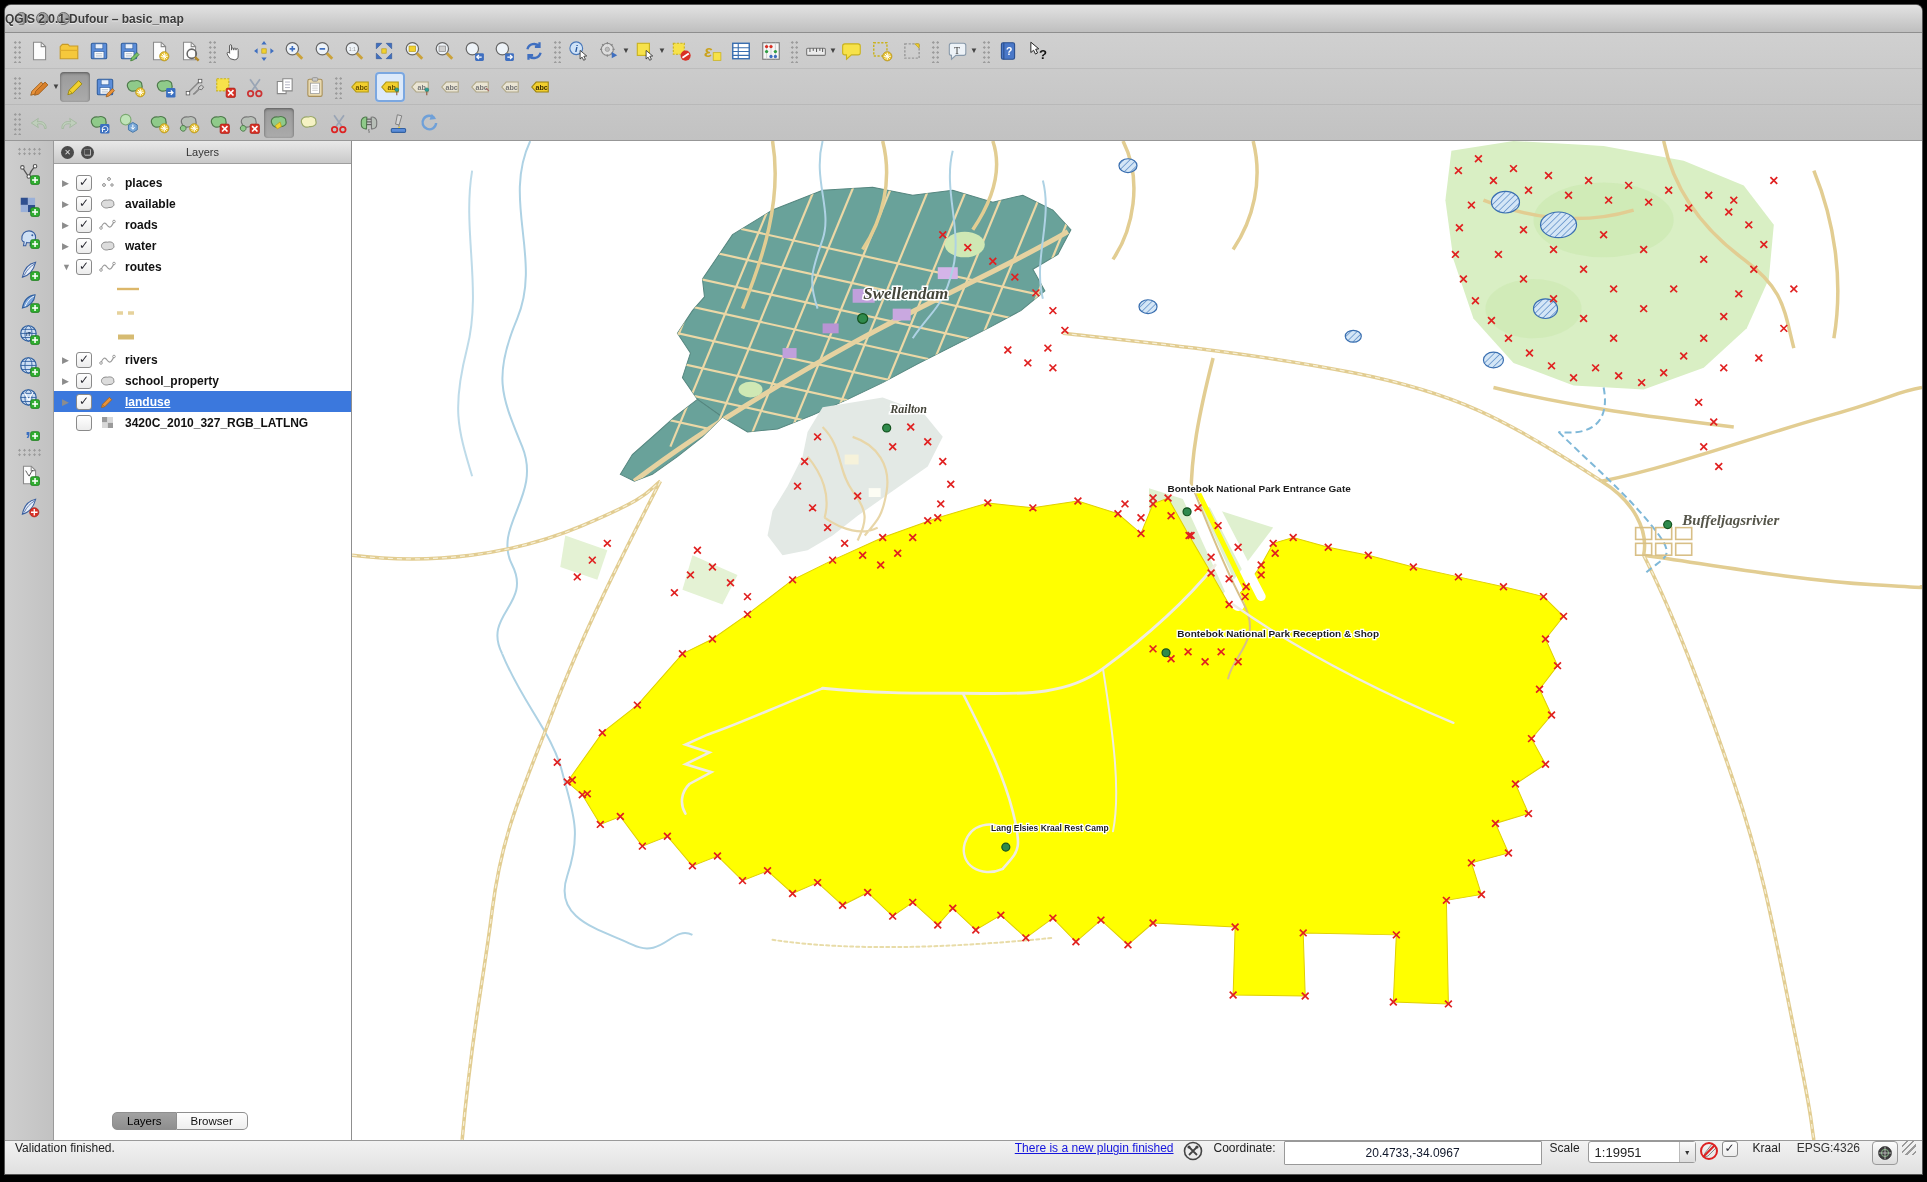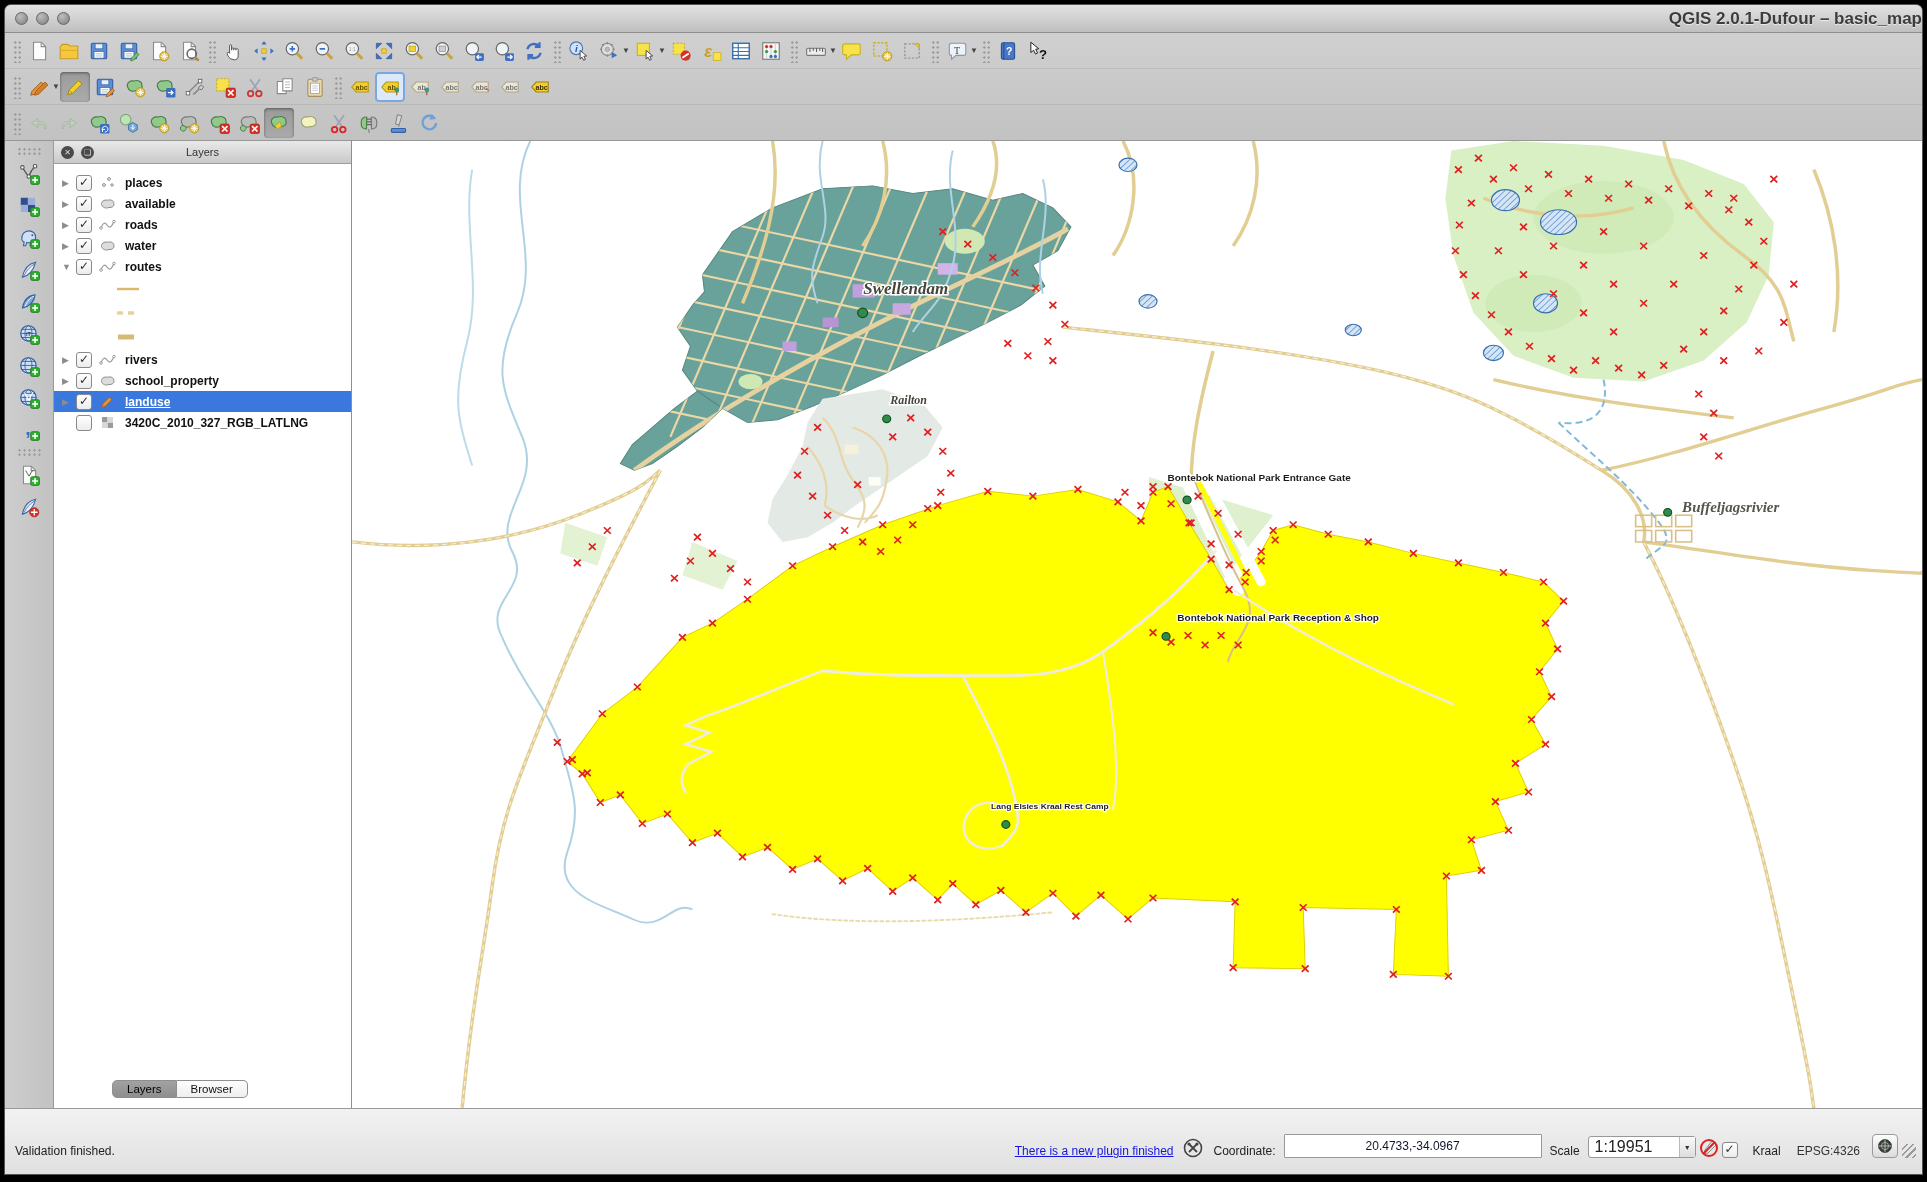--- a/index.html
+++ b/index.html
@@ -5,21 +5,21 @@
   html,body{margin:0;padding:0;background:#000;width:1927px;height:1182px;overflow:hidden;
     font-family:"Liberation Sans","DejaVu Sans",sans-serif;-webkit-font-smoothing:antialiased;}
   .window{position:absolute;left:5px;top:5px;width:1917px;height:1169px;background:#c9c9c9;
     border-radius:6px 6px 0 0;overflow:hidden;display:flex;flex-direction:column;box-shadow:0 0 0 1px #555;}
   
   .titlebar{height:27px;background:linear-gradient(#e2e2e2,#bfbfbf);border-bottom:1px solid #8e8e8e;
     display:flex;align-items:center;position:relative;flex:0 0 auto;}
   .tb-btn{width:13px;height:13px;border-radius:50%;margin-left:8px;
     background:radial-gradient(circle at 35% 30%,#bdbdbd,#7f7f7f);border:1px solid #666;box-sizing:border-box;}
   .tb-btn:first-child{margin-left:10px;}
-  .title-text{position:absolute;left:0;right:0;text-align:right;font-size:17px;font-weight:bold;color:#3c3c3c;
+  .title-text{position:absolute;left:0;right:0;text-align:left;font-size:12px;font-weight:bold;color:#3c3c3c;
     text-shadow:0 1px 0 rgba(255,255,255,.6);}
   
   .toolbars{background:linear-gradient(#d0d0d0,#c2c2c2);flex:0 0 auto;border-bottom:1px solid #979797;}
   .trow{display:flex;align-items:center;height:35px;padding-left:4px;}
   .trow+.trow{border-top:1px solid rgba(0,0,0,.07);}
   .tbtn{width:30px;height:30px;border-radius:4px;display:flex;align-items:center;justify-content:center;
     position:relative;flex:0 0 auto;}
   .tbtn.active{background:linear-gradient(#9a9a9a,#ababab);box-shadow:inset 0 1px 3px rgba(0,0,0,.45);}
   .tbtn.disabled{opacity:.45;}
   .tbtn.framed{box-shadow:0 0 0 2px #7ba7e0 inset;background:#dce9fa;border-radius:4px;}
@@ -62,29 +62,29 @@
   .map{flex:1 1 auto;background:#fff;position:relative;min-width:0;}
   .map svg{position:absolute;inset:0;width:100%;height:100%;}
   text.lbl{paint-order:stroke;stroke:#fff;stroke-width:3px;fill:#45453a;}
   text.town{font:italic bold 17px "Liberation Serif","DejaVu Serif",serif;}
   text.town2{font:italic bold 12px "Liberation Serif","DejaVu Serif",serif;}
   text.riverlbl{font:italic bold 15px "Liberation Serif","DejaVu Serif",serif;fill:#55554a;}
   text.park{font:bold 10px "Liberation Sans",sans-serif;fill:#1c1c1c;stroke-width:2.6px;}
   text.parksm{font:bold 8.5px "Liberation Sans",sans-serif;fill:#1c1c1c;stroke-width:2.4px;}
   
   .statusbar{flex:0 0 auto;height:33px;background:linear-gradient(#f2f2f2,#e0e0e0);border-top:1px solid #9a9a9a;
-    display:flex;align-items:flex-end;font-size:12px;color:#222;padding:16px 6px;}
+    display:flex;align-items:flex-start;font-size:12px;color:#222;padding:0 6px;}
   .sb-msg{flex:1 1 auto;padding-left:4px;}
   .sb-link{color:#1515dd;text-decoration:underline;margin-right:6px;white-space:nowrap;}
   .sb-item{margin:0 8px;white-space:nowrap;}
   .coord-input{width:252px;height:20px;border:1px solid #999;border-radius:1px;background:#fff;text-align:center;
     font-size:12px;color:#0f172a;font-family:Liberation Sans, sans-serif;}
   .scale-combo{width:106px;height:20px;border:1px solid #999;border-radius:3px;background:#fff;display:flex;
     align-items:center;}
-  .scale-combo .val{flex:1;padding-left:6px;font-size:16px;}
+  .scale-combo .val{flex:1;padding-left:6px;font-size:13px;}
   .scale-combo .arr{width:15px;height:100%;border-left:1px solid #bbb;background:linear-gradient(#fafafa,#ddd);
     font-size:7px;display:flex;align-items:center;justify-content:center;color:#333;}
   .sb-icon{width:20px;height:20px;display:block;margin:0 3px;}
   .crs-btn{width:24px;height:22px;border:1px solid #9a9a9a;border-radius:4px;background:linear-gradient(#fdfdfd,#dcdcdc);
     display:flex;align-items:center;justify-content:center;margin-left:4px;}
   .rgrip{width:14px;height:14px;margin-left:4px;
     background:repeating-linear-gradient(135deg,transparent 0 3px,#9a9a9a 3px 4.5px);}
 </style>
 </head>
 <body>

